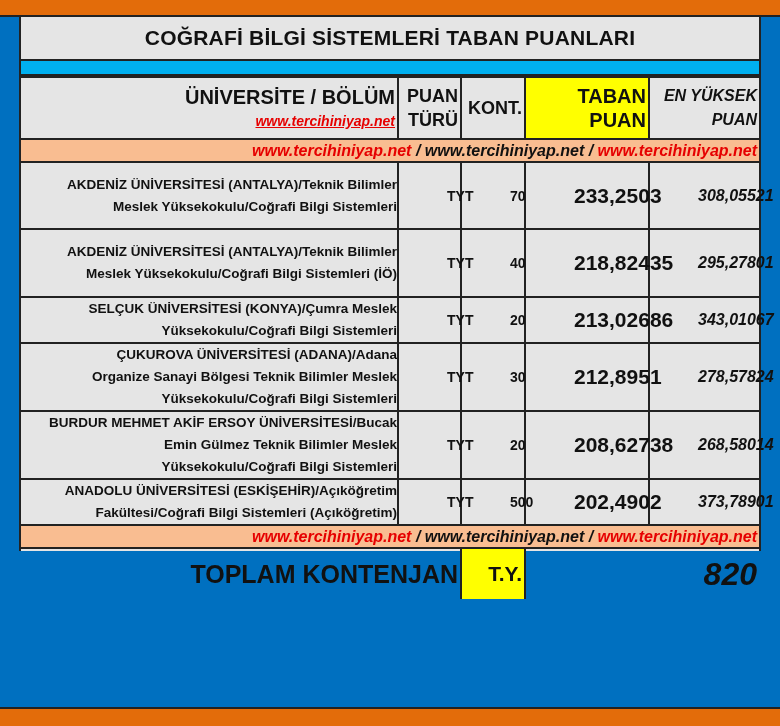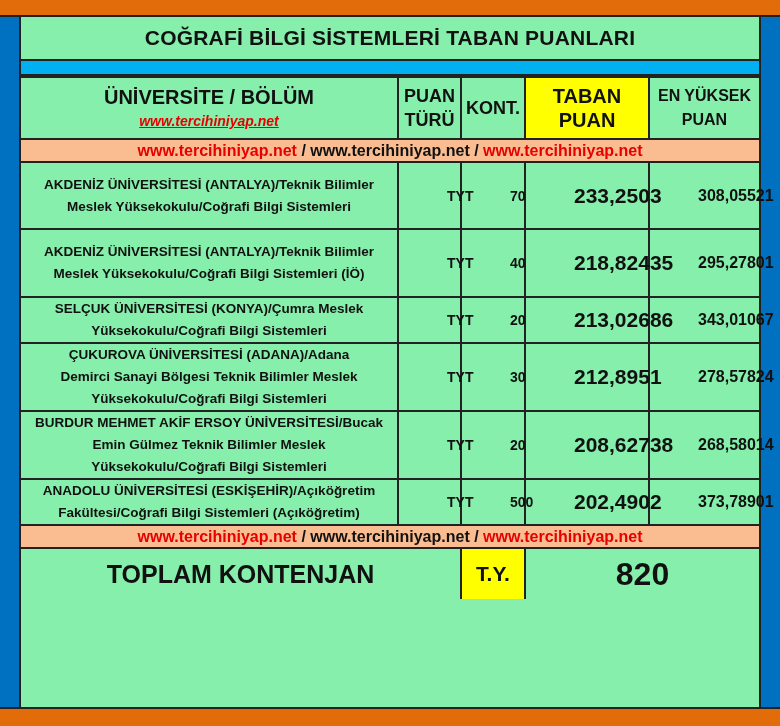--- a/index.html
+++ b/index.html
@@ -1,27 +1,27 @@
 <!DOCTYPE html>
 <html><head>
 <meta charset="utf-8">
 <style>
   * { box-sizing: border-box; margin: 0; padding: 0; }
   html, body { width: 780px; height: 726px; overflow: hidden; background: #0070c0; }
   body { position: relative; font-family: "Liberation Sans", "DejaVu Sans", sans-serif; font-weight: bold; color: #111; }
   .top-bar { position: absolute; left: 0; top: 0; width: 780px; height: 17px; background: #e36c0a; border-bottom: 2px solid #222; }
   .bottom-bar { position: absolute; left: 0; top: 707px; width: 780px; height: 19px; background: #e36c0a; border-top: 2px solid #222; }
-  .sheet { position: absolute; left: 19px; top: 17px; width: 742px; height: 690px; background: #86efac; border-left: 2px solid #222; border-right: 2px solid #222; }
+  .sheet { position: absolute; left: 19px; top: 17px; width: 742px; height: 534px; background: #e5e5e5; border-left: 2px solid #222; border-right: 2px solid #222; }
   .title { position: absolute; left: 0; top: 0; width: 738px; height: 44px; display: flex; align-items: center; justify-content: center; font-size: 21px; letter-spacing: 0.2px; border-bottom: 2px solid #222; }
   .blue-band { position: absolute; left: 0; top: 44px; width: 738px; height: 15px; background: #00b0f0; border-bottom: 2px solid #222; }
 
   table { position: absolute; left: 0; top: 59px; width: 738px; border-collapse: collapse; table-layout: fixed; }
-  td { border: 2px solid #222; text-align: center; vertical-align: middle; padding: 0 2px; }
+  td { border: 2px solid #222; text-align: right; vertical-align: middle; padding: 0 2px; }
   tr > td:first-child { border-left: none; }
-  tr > td:last-child { border-right: none; }
+  tr > td:last-child { border-right: none; font-style: italic; }
   col.c-uni { width: 377px; }
   col.c-pt { width: 63px; }
   col.c-kont { width: 64px; }
   col.c-taban { width: 124px; }
   col.c-eny { width: 110px; }
 
   .hdr td { height: 62px; font-size: 18px; line-height: 24px; }
   .hdr .h-uni { font-size: 20px; }
   .hdr .h-uni .link { display: block; font-size: 14px; color: #e60000; text-decoration: underline; font-style: italic; line-height: 20px; margin-top: 2px; }
   .hdr .h-taban { background: #ffff00; font-size: 20px; margin-left: 41px; }
@@ -112,21 +112,21 @@
           <div>Yüksekokulu/Coğrafi Bilgi Sistemleri</div>
         </td>
         <td class="pt">TYT</td>
         <td class="kont">20</td>
         <td class="taban">213,02686</td>
         <td class="eny">343,01067</td>
       </tr>
       <tr class="row" style="height:68px">
         <td class="uni">
           <div>ÇUKUROVA ÜNİVERSİTESİ (ADANA)/Adana</div>
-          <div>Demirci Sanayi Bölgesi Teknik Bilimler Meslek</div>
+          <div>Organize Sanayi Bölgesi Teknik Bilimler Meslek</div>
           <div>Yüksekokulu/Coğrafi Bilgi Sistemleri</div>
         </td>
         <td class="pt">TYT</td>
         <td class="kont">30</td>
         <td class="taban">212,8951</td>
         <td class="eny">278,57824</td>
       </tr>
       <tr class="row" style="height:68px">
         <td class="uni">
           <div>BURDUR MEHMET AKİF ERSOY ÜNİVERSİTESİ/Bucak</div>

